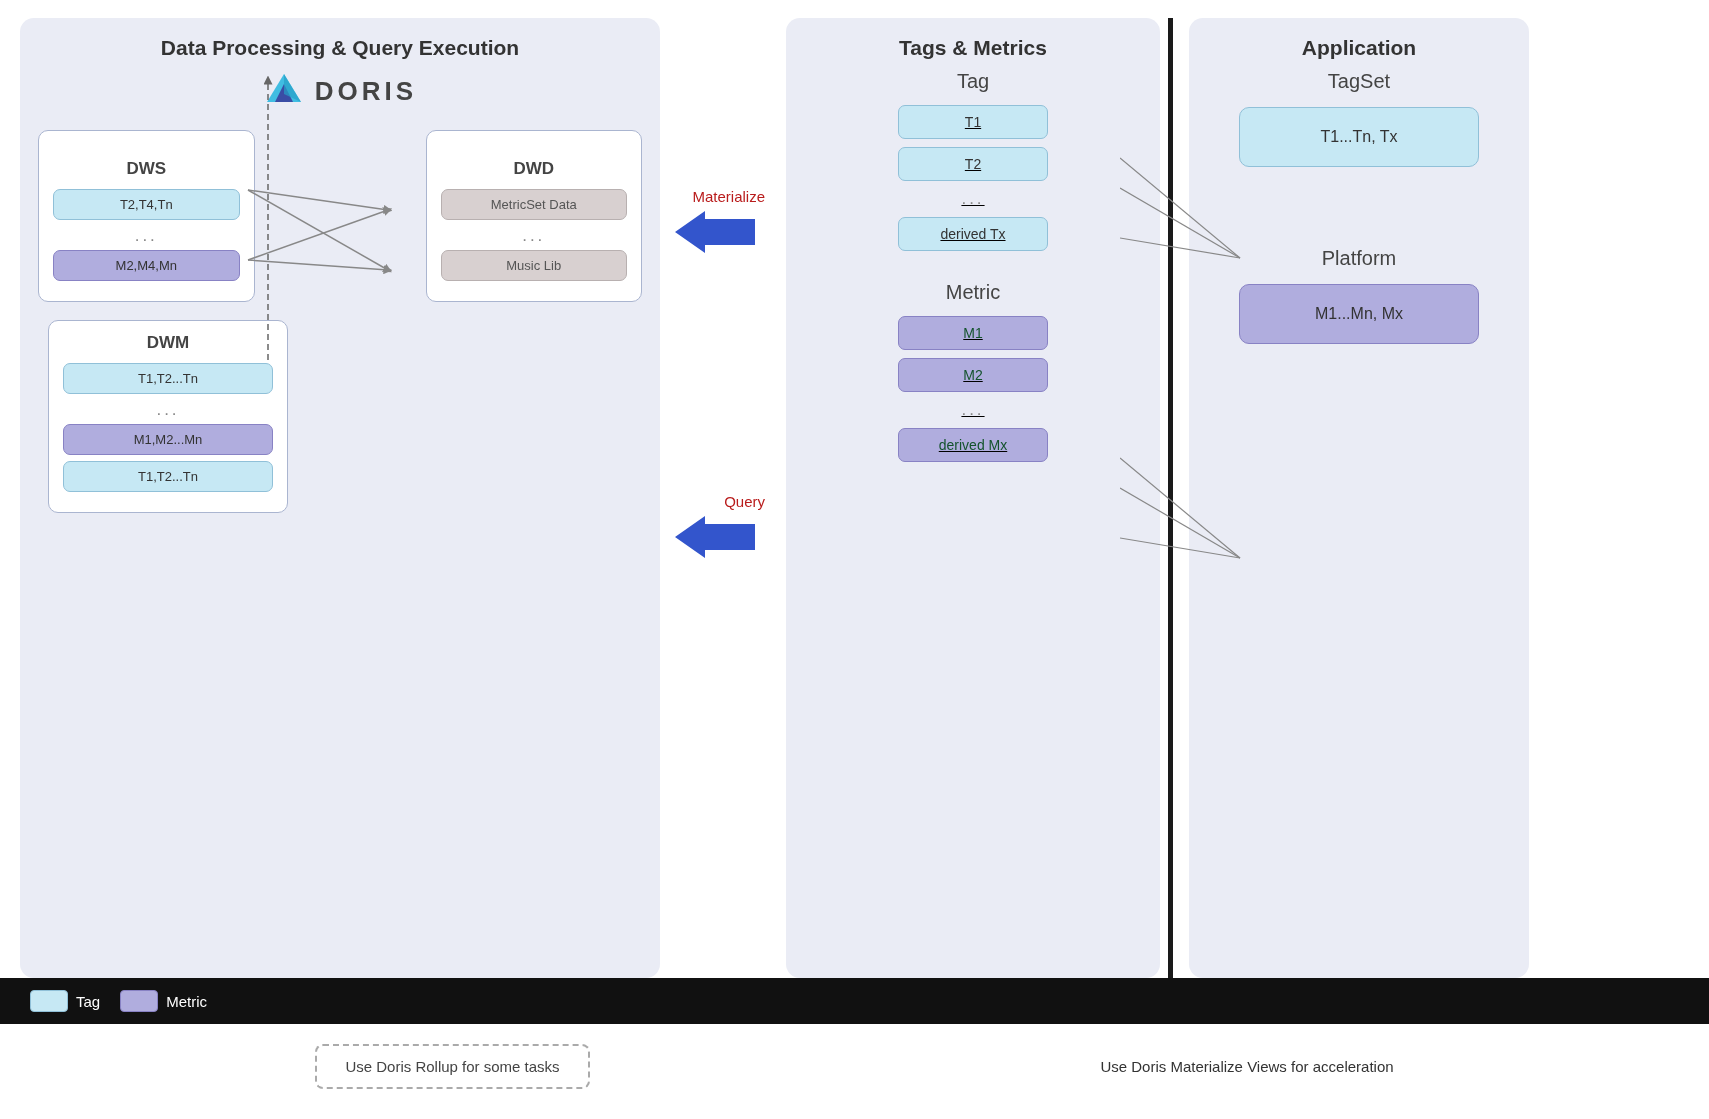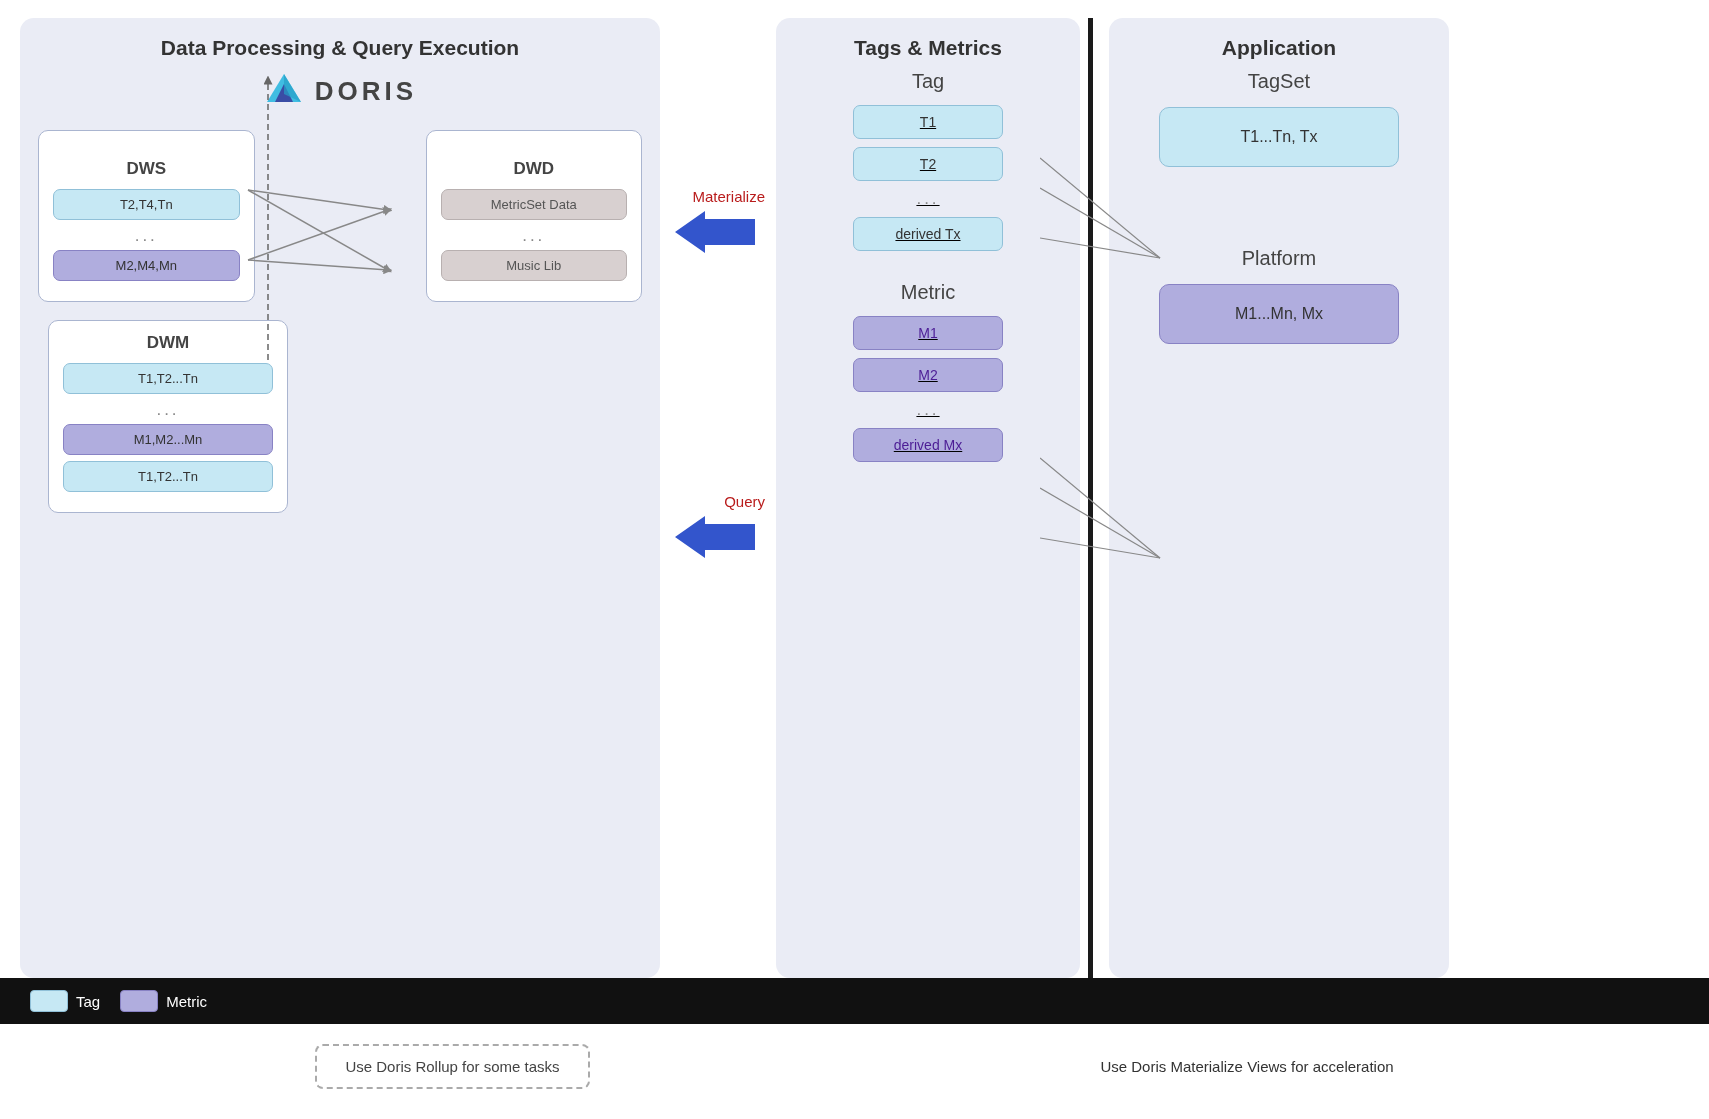--- a/index.html
+++ b/index.html
@@ -171,25 +171,25 @@
       text-align: right;
       width: 100%;
       padding-right: 5px;
     }
 
     
     .tm-section {
       background: #eaecf5;
       border-radius: 14px;
       padding: 18px 18px 16px 18px;
-      width: 304px;
+      width: 374px;
       flex-shrink: 0;
       position: relative;
       min-height: 790px;
-      margin-left: 6px;
+      margin-left: 16px;
     }
 
     .vert-bar {
       width: 5px;
       background: #1a1a1a;
       min-height: 820px;
       flex-shrink: 0;
       margin: 0 8px;
       align-self: stretch;
     }
@@ -215,21 +215,21 @@
       text-align: center;
       width: 150px;
     }
 
     .metric-node-tm {
       background: #b0adde;
       border: 1.5px solid #8882c4;
       border-radius: 7px;
       padding: 8px 0;
       font-size: 14px;
-      color: #4c1d95;
+      color: #14532d;
       text-align: center;
       width: 150px;
     }
 
     .tagset-node-app {
       background: #c6e8f4;
       border: 1.5px solid #90c0d8;
       border-radius: 10px;
       padding: 20px;
       font-size: 16px;

